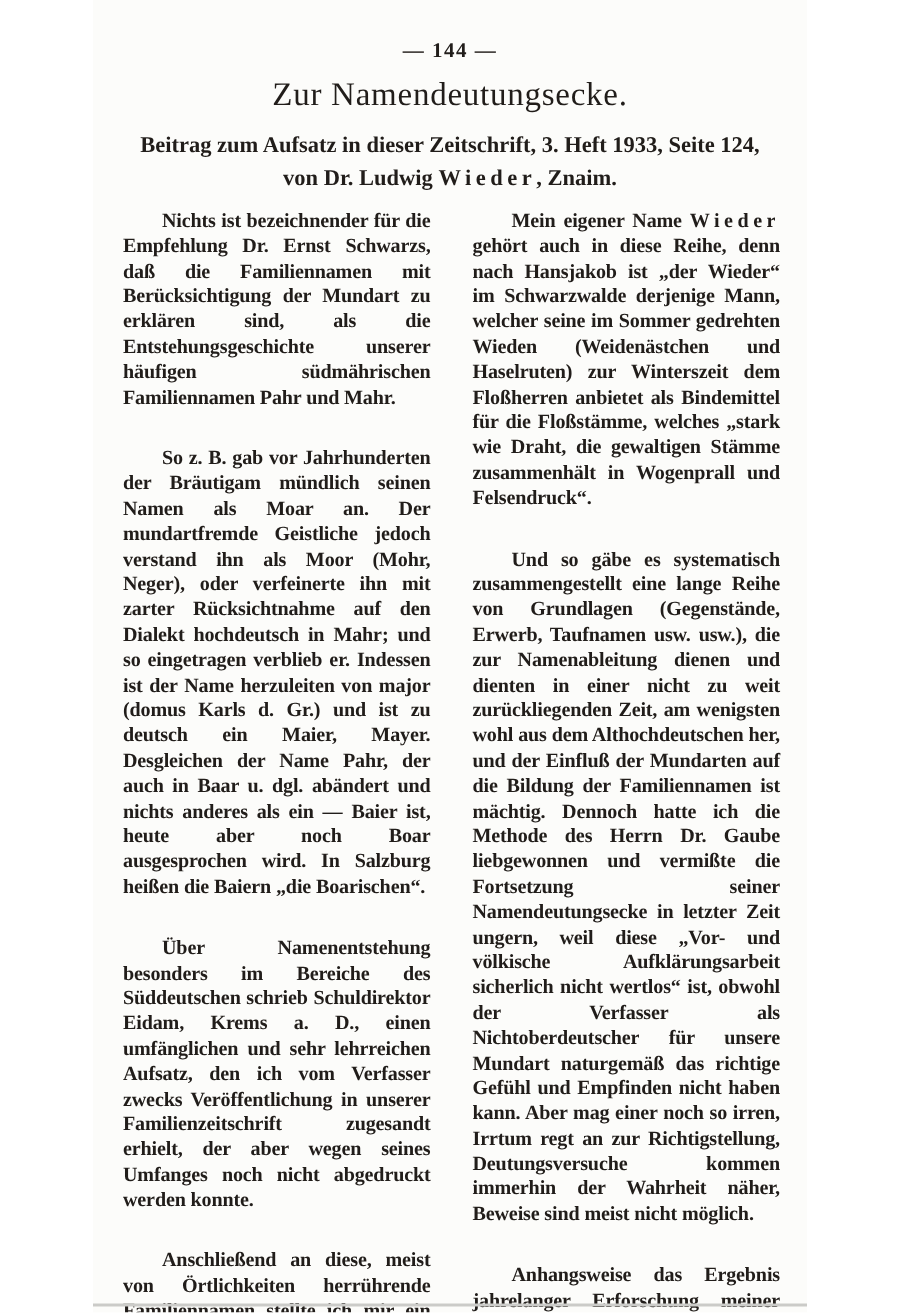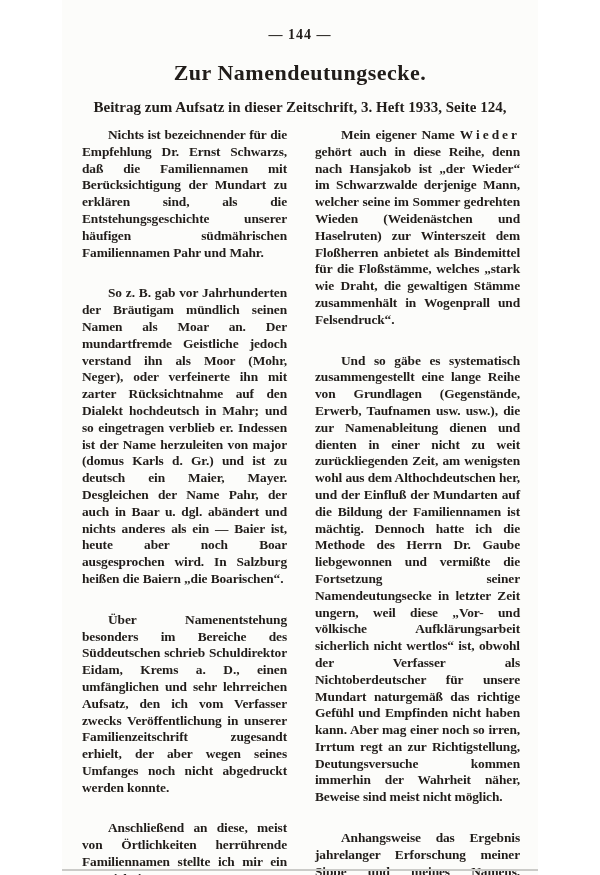--- a/index.html
+++ b/index.html
@@ -17,22 +17,22 @@
   }
   .page-number {
     text-align: center;
     padding-top: 27px;
     font-size: 14px;
     letter-spacing: 1px;
   }
   .title {
     text-align: center;
     font-size: 22px;
-    font-weight: bold;
-    margin: 17px 0 11px 0;
+    font-weight: normal;
+    margin: 7px 0 11px 0;
     letter-spacing: 0.5px;
   }
   .subtitle {
     text-align: center;
     font-size: 15px;
     line-height: 21px;
     padding: 0 22px;
   }
   .byline { margin-top: 1px; }
   .sperr { letter-spacing: 3px; }
@@ -74,20 +74,23 @@
 <div class="page">
 
   <div class="page-number">— 144 —</div>
 
   <div class="scan-speck"></div>
 
   <h1 class="title">Zur Namendeutungsecke.</h1>
 
   <div class="subtitle">Beitrag zum Aufsatz in dieser Zeitschrift, 3. Heft 1933, Seite 124,</div>
 
+  <div class="subtitle byline">
+    <span>von Dr. Ludwig </span><span class="sperr">Wieder</span><span>, Znaim.</span>
+  </div>
 
   <div class="columns">
 
     <div class="col">
       <p>Nichts ist bezeichnender für die Empfehlung Dr. Ernst Schwarzs, daß die Familiennamen mit Berücksichtigung der Mundart zu erklären sind, als die Entstehungsgeschichte unserer häufigen südmährischen Familiennamen Pahr und Mahr.</p>
       <p>So z. B. gab vor Jahrhunderten der Bräutigam mündlich seinen Namen als Moar an. Der mundartfremde Geistliche jedoch verstand ihn als Moor (Mohr, Neger), oder verfeinerte ihn mit zarter Rücksichtnahme auf den Dialekt hochdeutsch in Mahr; und so eingetragen verblieb er. Indessen ist der Name herzuleiten von major (domus Karls d. Gr.) und ist zu deutsch ein Maier, Mayer. Desgleichen der Name Pahr, der auch in Baar u. dgl. abändert und nichts anderes als ein — Baier ist, heute aber noch Boar ausgesprochen wird. In Salzburg heißen die Baiern „die Boarischen“.</p>
       <p>Über Namenentstehung besonders im Bereiche des Süddeutschen schrieb Schuldirektor Eidam, Krems a. D., einen umfänglichen und sehr lehrreichen Aufsatz, den ich vom Verfasser zwecks Veröffentlichung in unserer Familienzeitschrift zugesandt erhielt, der aber wegen seines Umfanges noch nicht abgedruckt werden konnte.</p>
       <p>Anschließend an diese, meist von Örtlichkeiten herrührende Familiennamen stellte ich mir ein Verzeichnis von Namen zusammen, die von Bäumen herzuleiten sind: Buchinger, Eichinger, Eschinger, Eschler, Ellinger (nicht Edlinger, sondern von Erle, mundartlich Ellbaum, stammend), Fichtinger (auch Feuchtinger), Tanninger, Haslinger (vom Haselstrauch), Piringer und Weißbiringer (von Birke, Weiß-), Weidinger, Weidner, Felbinger (von Weide, Felber) usw.</p>
     </div>
 

